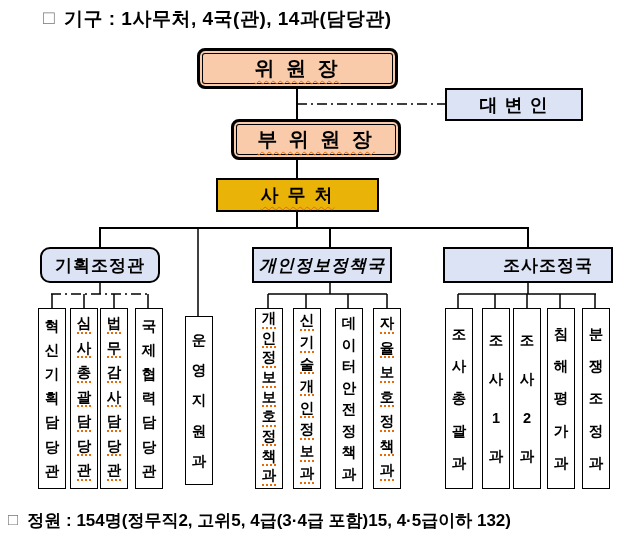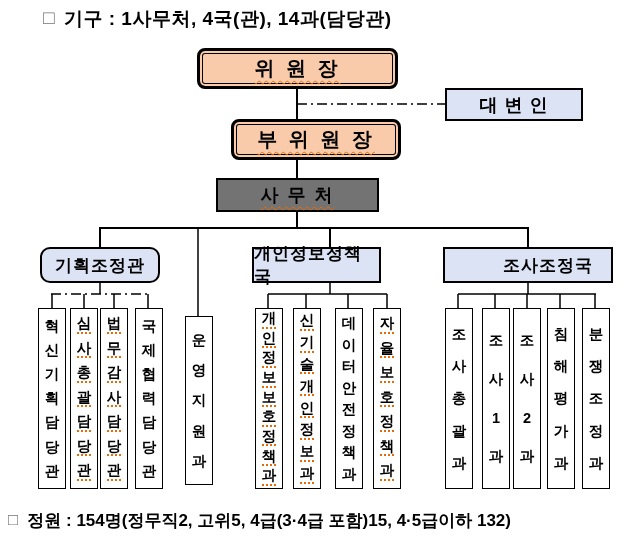--- a/index.html
+++ b/index.html
@@ -18,21 +18,21 @@
 
   
   .capsule{
     background:#F9CBAA; border:3px solid #000; border-radius:8px;
     box-shadow: inset 0 0 0 2px #F9CBAA, inset 0 0 0 3px #000;
     font-size:20px; letter-spacing:3px;
   }
   .sqg{ text-decoration:underline; text-decoration-style:wavy;
         text-decoration-color:#E36C09; text-decoration-thickness:1px;
         text-underline-offset:5px;}
-  .bluebox{ background:#737373; border:2px solid #000; font-size:18px; letter-spacing:2px;}
+  .bluebox{ background:#eab308; border:2px solid #000; font-size:18px; letter-spacing:2px;}
   .lavbox{ background:#DCE3F5; border:2px solid #000; font-size:18px; letter-spacing:1px;}
   .divhead{ background:#DCE3F5; border:2px solid #000; font-size:17px; letter-spacing:1px;}
 
   
   .vbox{
     position:absolute; width:28px; background:#fff; border:1.5px solid #000;
     box-sizing:border-box; display:flex; flex-direction:column; align-items:center;
     justify-content:space-evenly; font-weight:bold; font-size:14.5px; z-index:1;
   }
   .vbox span{line-height:1; display:block;}
@@ -97,21 +97,21 @@
     <span class="sqg">부 위 원 장</span>
   </div>
 
   <div class="box bluebox" style="left:216px; top:178px; width:163px; height:34px;">
     <span class="sqg">사 무 처</span>
   </div>
 
   <div class="box divhead" style="left:40px; top:247px; width:120px; height:36px;border-radius:10px;">
     <span>기획조정관</span>
   </div>
-  <div class="box divhead" style="left:252px; top:247px; width:129px; height:36px;">
+  <div class="box divhead" style="left:252px; top:247px; width:140px; height:36px;font-style:italic;">
     <span>개인정보정책국</span>
   </div>
   <div class="box divhead" style="left:443px; top:247px; width:170px; height:36px;padding-left:40px;">
     <span>조사조정국</span>
   </div>
 
   <div class="vbox" style="left:38px; top:308px; height:181px;">
       <span>혁</span>
       <span>신</span>
       <span>기</span>

